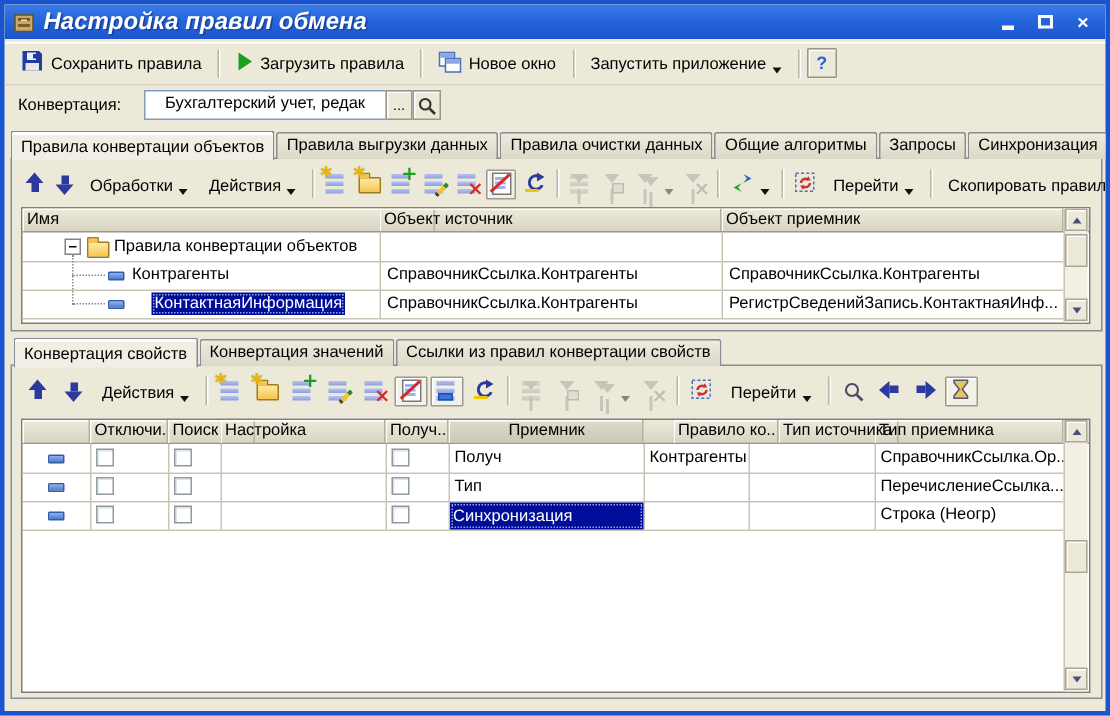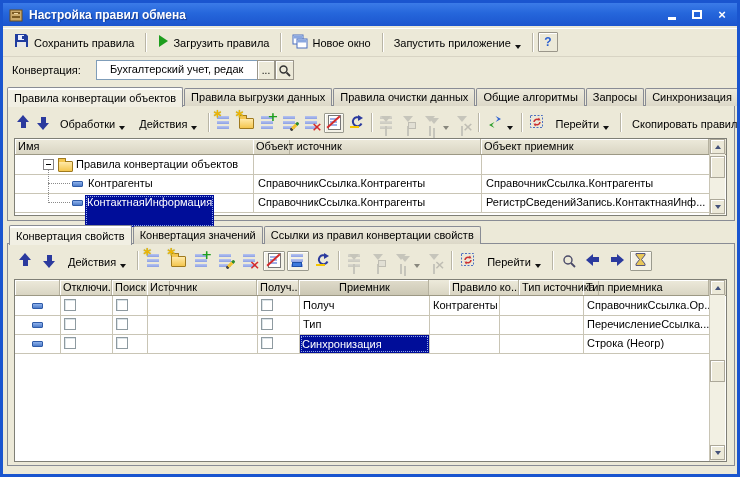--- a/index.html
+++ b/index.html
@@ -3,22 +3,22 @@
 <meta charset="utf-8">
 <style>
   html,body{margin:0;padding:0;background:#777;font-family:"Liberation Sans","DejaVu Sans",sans-serif;}
   #win{position:relative;width:740px;height:477px;background:var(--client,#ECE9D8);
        border:3px solid var(--titlebar-dark,#1A55CF);box-sizing:border-box;overflow:hidden;
        font-size:11px;color:#000;}
   
   .titlebar{position:absolute;left:0;top:0;right:0;height:23px;
     background:linear-gradient(180deg,#3B7BE8 0%,var(--titlebar,#2566DB) 45%,#1C55CE 100%);
     display:flex;align-items:center;padding:0 5px;gap:5px;}
-  .titlebar .ttext{color:#fff;font-weight:bold;font-size:12px;flex:1;
-    text-shadow:1px 1px 1px rgba(0,0,40,.4);white-space:nowrap;overflow:hidden;}
+  .titlebar .ttext{color:#fff;font-weight:bold;font-size:16px;flex:1;
+    text-shadow:1px 1px 1px rgba(0,0,40,.4);white-space:nowrap;overflow:hidden;font-style:italic;}
   .wbtn{width:20px;height:16px;display:flex;align-items:center;justify-content:center;color:#fff;
     font-weight:bold;font-size:13px;line-height:1;}
   .glyph-min{width:8px;height:3px;background:#fff;margin-top:7px;}
   .glyph-max{width:10px;height:9px;border:2px solid #fff;box-sizing:border-box;}
   
   .toolbar{position:absolute;display:flex;align-items:center;gap:2px;padding:0 5px;}
   .tb-main{left:0;top:25px;right:0;height:28px;border-bottom:1px solid #D8D4C4;box-shadow:0 1px 0 #fff inset;}
   .tbtn{display:flex;align-items:flex-end;gap:4px;padding:2px 5px;height:20px;box-sizing:border-box;
     border:1px solid transparent;border-radius:1px;white-space:nowrap;}
   .ibtn{width:22px;justify-content:center;padding:2px 1px;}
@@ -329,21 +329,21 @@
     <div class="dot-v" style="left:33px;top:30px;height:34px"></div>
     <div class="dot-h" style="left:33px;top:44px;width:22px"></div>
     <div class="dot-h" style="left:33px;top:63px;width:22px"></div>
 
     <span class="bluedash" style="position:absolute;left:57px;top:42px"></span>
     <div class="ctext" style="left:71px;top:38px;width:160px">Контрагенты</div>
     <div class="ctext" style="left:241px;top:38px;width:222px">СправочникСсылка.Контрагенты</div>
     <div class="ctext" style="left:469px;top:38px;width:222px">СправочникСсылка.Контрагенты</div>
 
     <span class="bluedash" style="position:absolute;left:57px;top:61px"></span>
-    <div class="ctext selcell" style="left:70px;top:56px;height:32px;line-height:15px">КонтактнаяИнформация</div>
+    <div class="ctext selcell" style="left:86px;top:56px;height:15px;line-height:15px">КонтактнаяИнформация</div>
     <div class="ctext" style="left:241px;top:57px;width:222px">СправочникСсылка.Контрагенты</div>
     <div class="ctext" style="left:469px;top:57px;width:222px">РегистрСведенийЗапись.КонтактнаяИнф...</div>
 
     <div class="vscroll" style="left:694px;top:0;height:76px">
       <div class="sbtn" style="top:0">
           <span class="tu"></span>
         </div>
       <div class="sthumb" style="top:17px;height:22px"></div>
       <div class="sbtn" style="top:60px">
           <span class="td"></span>
@@ -484,21 +484,21 @@
           </svg>
       </span>
     </div>
   </div>
 
   <div class="grid" style="left:11px;top:276px;width:711px;height:181px;z-index:2">
     <div class="ghead">
       <div class="gh" style="left:0;width:45px"></div>
       <div class="gh" style="left:45px;width:52px">Отключи...</div>
       <div class="gh" style="left:97px;width:58px">Поиск</div>
-      <div class="gh" style="left:132px;width:110px">Источник</div>
+      <div class="gh" style="left:132px;width:110px">Настройка</div>
       <div class="gh" style="left:242px;width:42px">Получ...</div>
       <div class="gh cur" style="left:284px;width:130px">Приемник</div>
       <div class="gh" style="left:434px;width:70px">Правило ко...</div>
       <div class="gh" style="left:504px;width:80px">Тип источника</div>
       <div class="gh" style="left:568px;width:126px">Тип приемника</div>
     </div>
     <div class="vline" style="left:45px;height:57px"></div>
     <div class="vline" style="left:97px;height:57px"></div>
     <div class="vline" style="left:132px;height:57px"></div>
     <div class="vline" style="left:242px;height:57px"></div>

